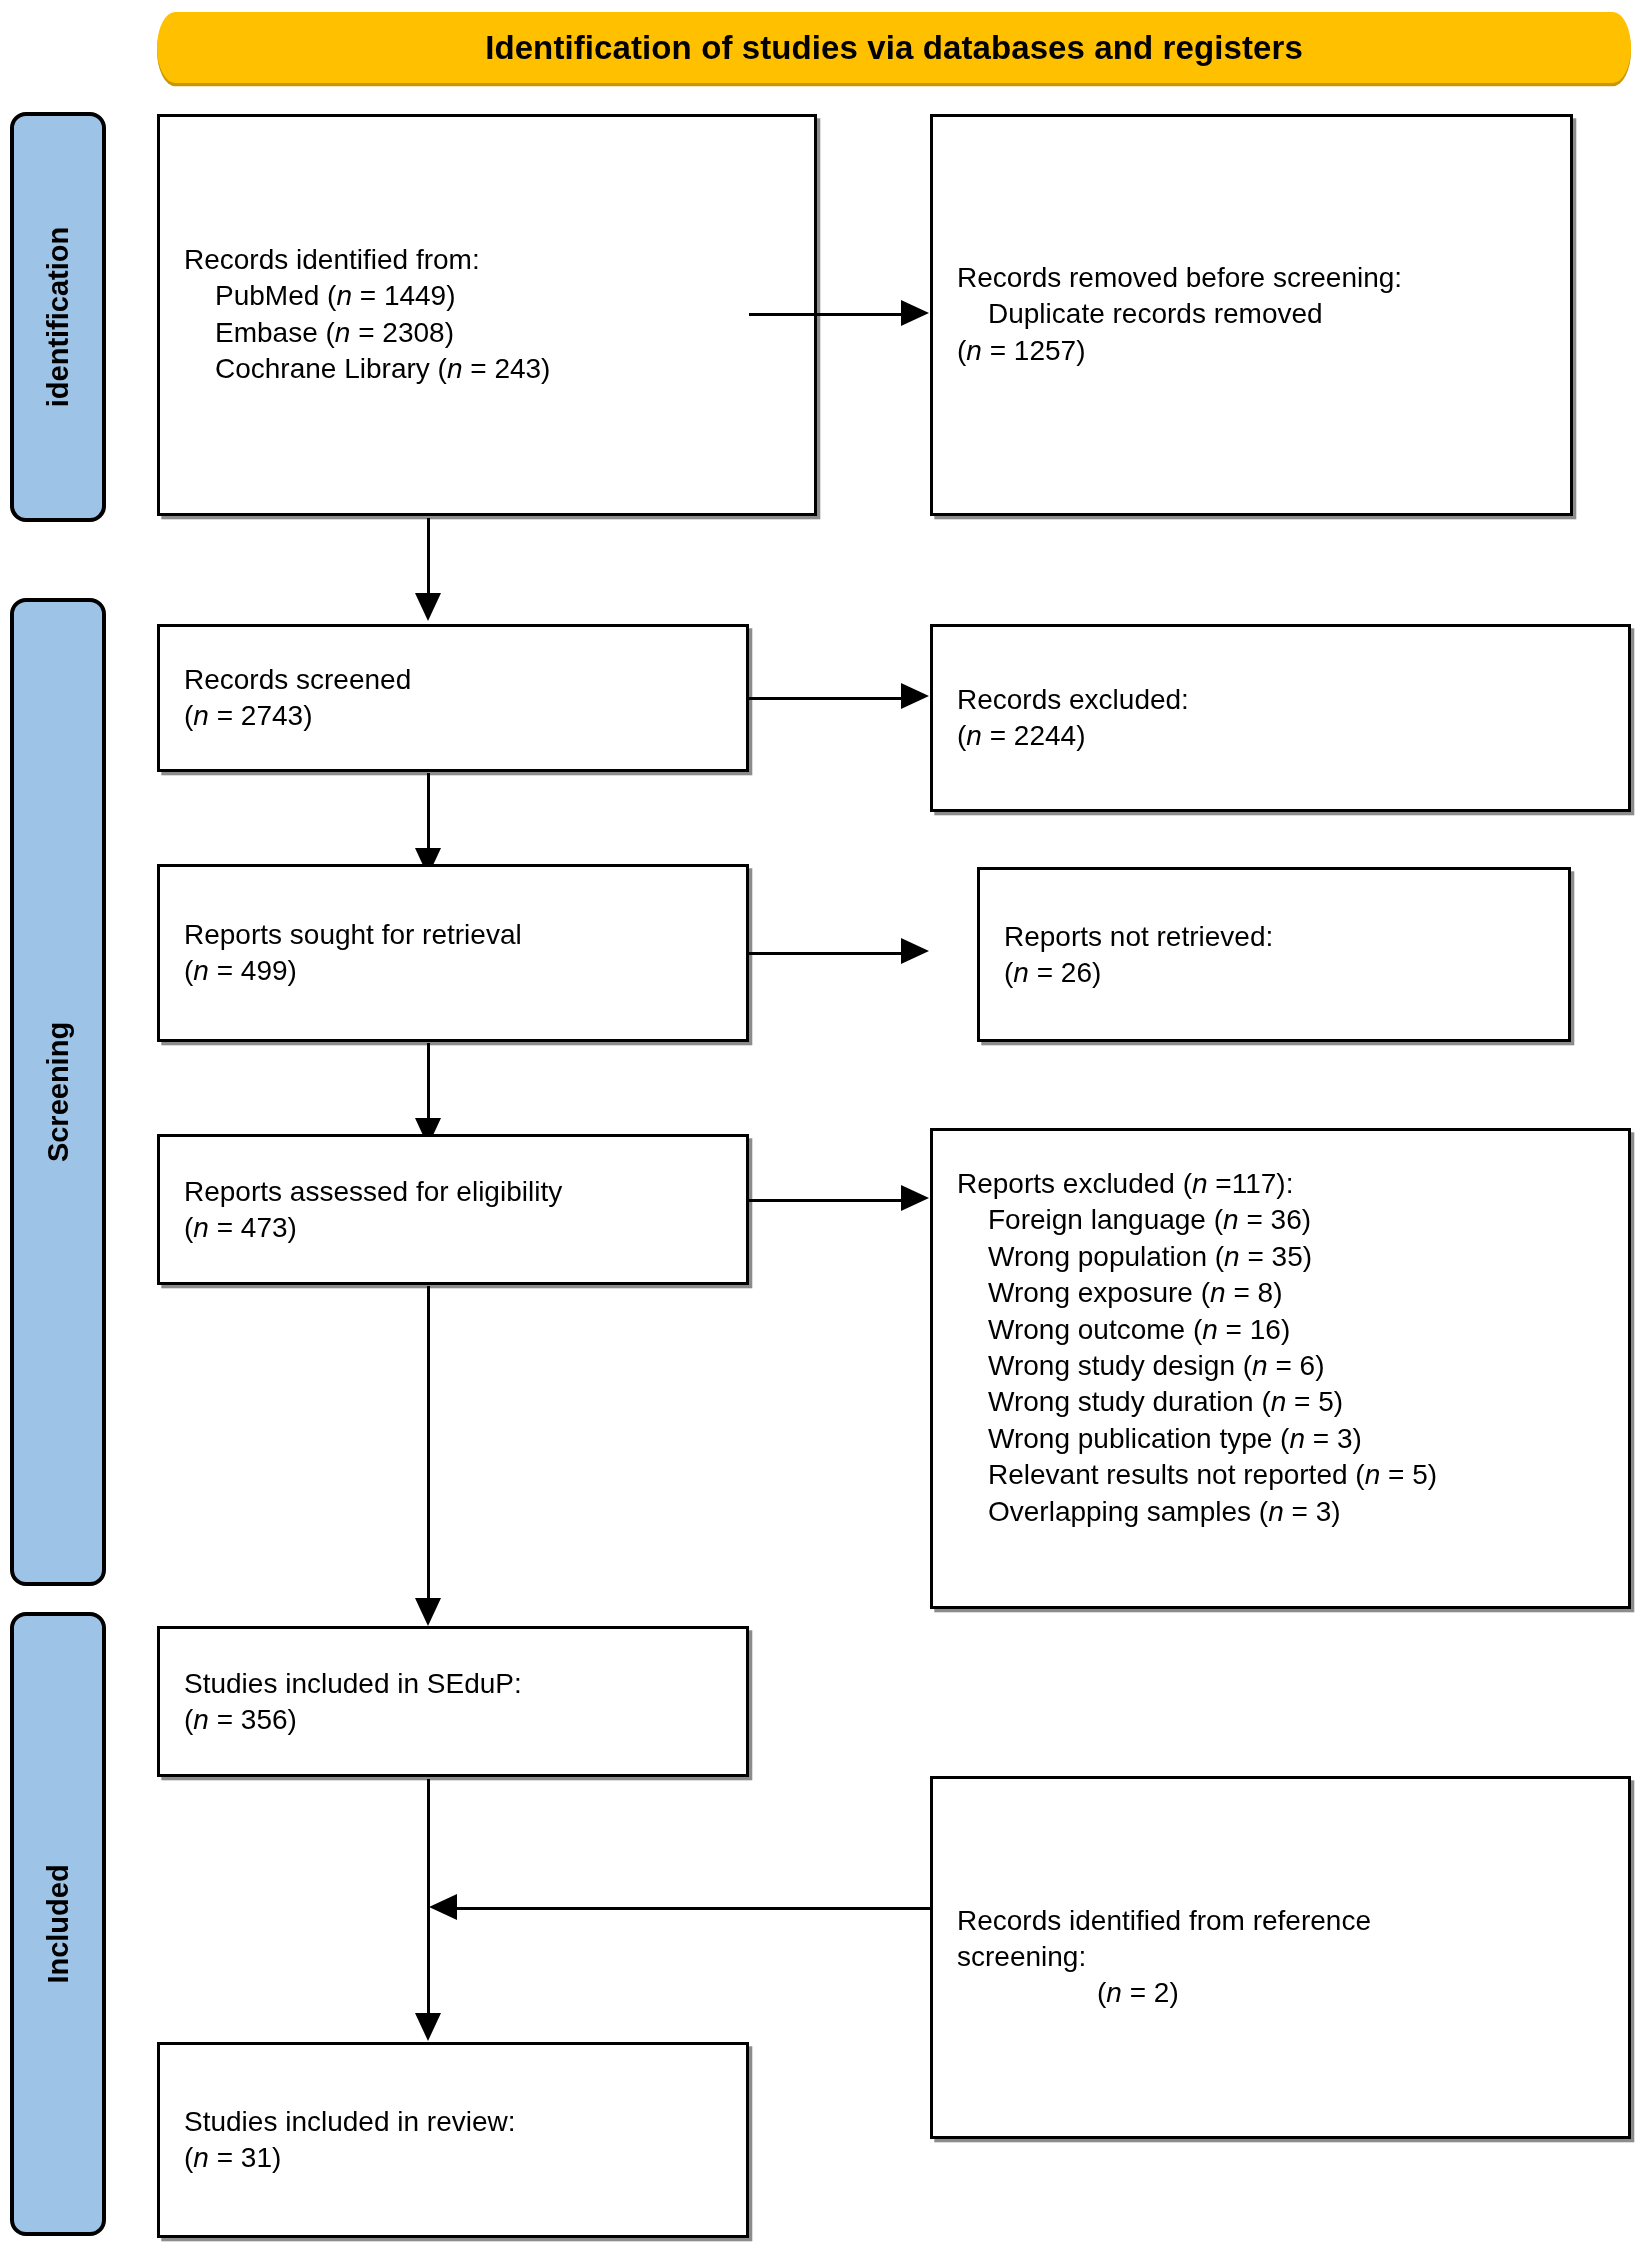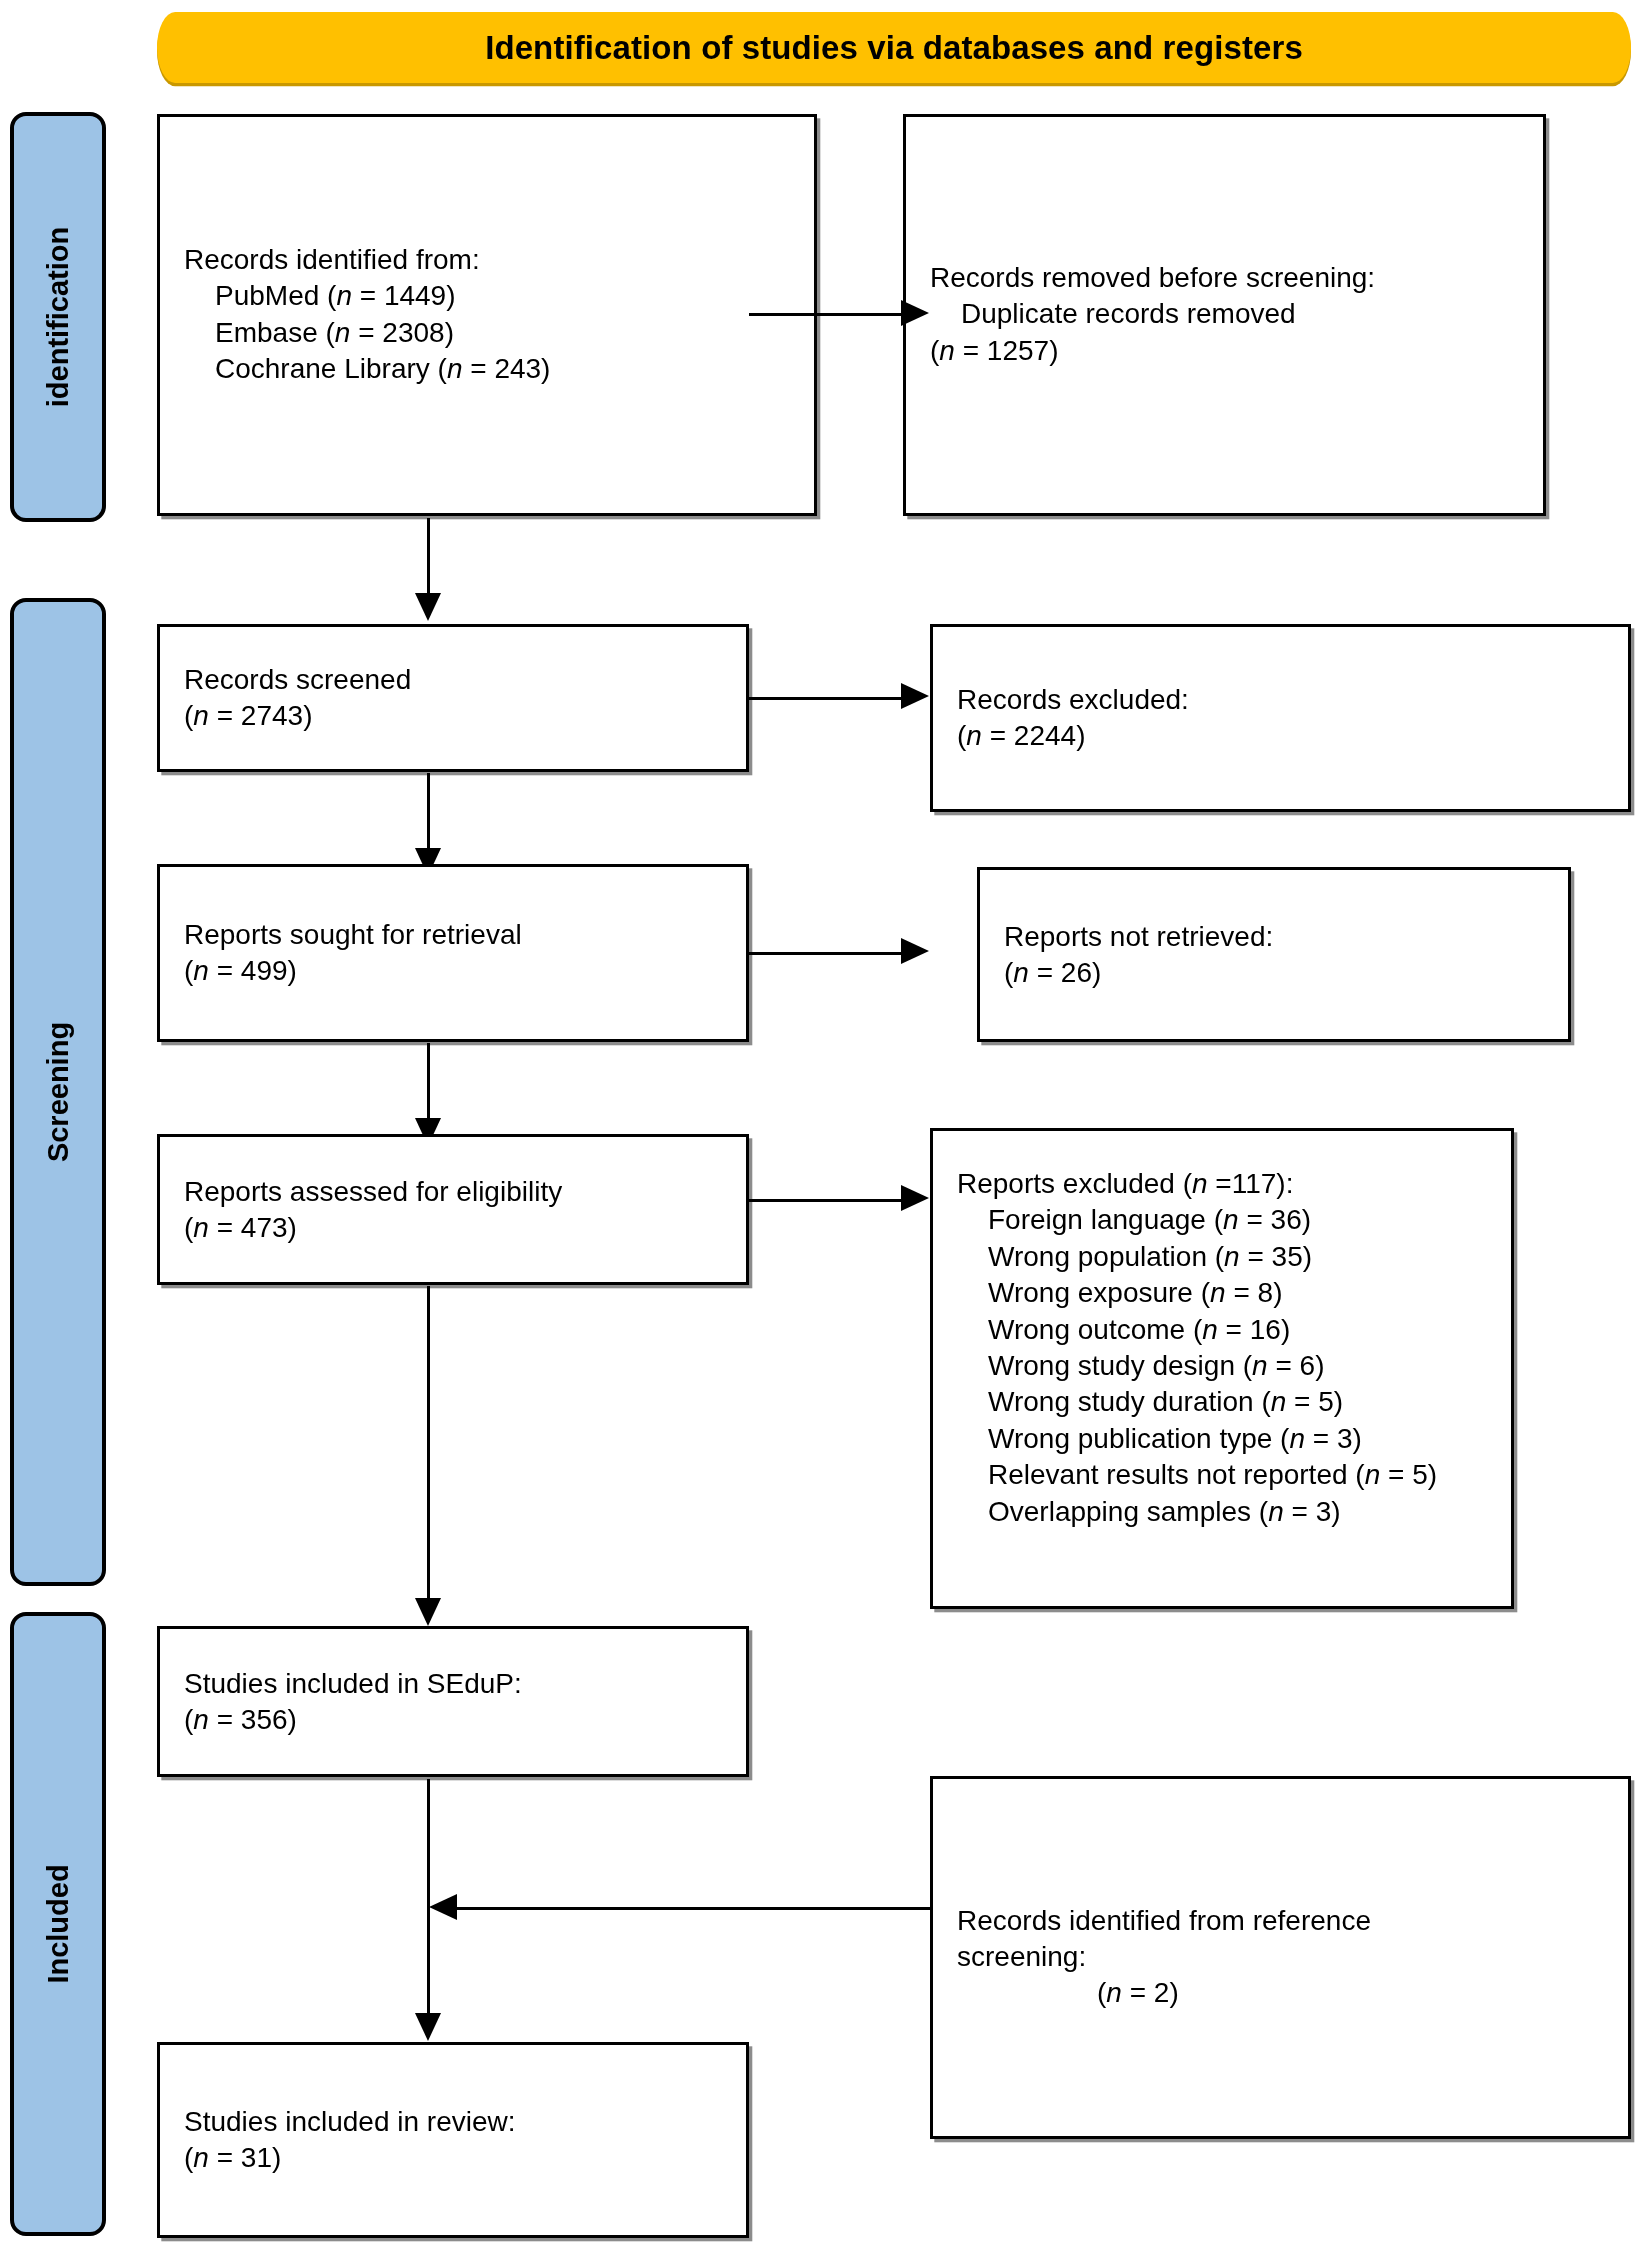--- a/index.html
+++ b/index.html
@@ -132,21 +132,21 @@
   <span class="band-label">Included</span>
 </div>
 
 <div class="fbox" style="left:157px; top:114px; width:660px; height:402px;">
   <div class="txt mid"><span>Records identified from:</span>
 <span class="ind1"></span><span>PubMed (<i class="nv">n</i> = <span>1449</span>)</span>
 <span class="ind1"></span><span>Embase (<i class="nv">n</i> = <span>2308</span>)</span>
 <span class="ind1"></span><span>Cochrane Library (<i class="nv">n</i> = <span>243</span>)</span></div>
 </div>
 
-<div class="fbox" style="left:903px; top:114px; width:643px; height:402px;">
+<div class="fbox" style="left:930px; top:114px; width:643px; height:402px;">
   <div class="txt mid"><span>Records removed before screening:</span>
 <span class="ind1"></span><span>Duplicate records removed</span>
 (<i class="nv">n</i> = <span>1257</span>)</div>
 </div>
 
 <div class="hline" style="left:749px; top:313px; width:152px;"></div>
 <div class="arrow-right" style="left:901px; top:300px;"></div>
 
 <div class="vline" style="left:427px; top:518px; height:77px;"></div>
 <div class="arrow-down" style="left:415px; top:593px;"></div>
@@ -181,21 +181,21 @@
 <div class="arrow-right" style="left:901px; top:938px;"></div>
 
 <div class="vline" style="left:427px; top:1043px; height:77px;"></div>
 <div class="arrow-down" style="left:415px; top:1118px;"></div>
 
 <div class="fbox" style="left:157px; top:1134px; width:592px; height:151px;">
   <div class="txt mid"><span>Reports assessed for eligibility</span>
 (<i class="nv">n</i> = <span>473</span>)</div>
 </div>
 
-<div class="fbox" style="left:930px; top:1128px; width:584px; height:481px;">
+<div class="fbox" style="left:930px; top:1128px; width:701px; height:481px;">
   <div class="txt topset"><span><span>Reports excluded (</span><i class="nv">n</i><span> =117):</span></span>
 <span class="ind1"></span><span><span>Foreign language</span> (<i class="nv">n</i> = <span>36</span>)</span>
 <span class="ind1"></span><span><span>Wrong population</span> (<i class="nv">n</i> = <span>35</span>)</span>
 <span class="ind1"></span><span><span>Wrong exposure</span> (<i class="nv">n</i> = <span>8</span>)</span>
 <span class="ind1"></span><span><span>Wrong outcome</span> (<i class="nv">n</i> = <span>16</span>)</span>
 <span class="ind1"></span><span><span>Wrong study design</span> (<i class="nv">n</i> = <span>6</span>)</span>
 <span class="ind1"></span><span><span>Wrong study duration</span> (<i class="nv">n</i> = <span>5</span>)</span>
 <span class="ind1"></span><span><span>Wrong publication type</span> (<i class="nv">n</i> = <span>3</span>)</span>
 <span class="ind1"></span><span><span>Relevant results not reported</span> (<i class="nv">n</i> = <span>5</span>)</span>
 <span class="ind1"></span><span><span>Overlapping samples</span> (<i class="nv">n</i> = <span>3</span>)</span></div>

